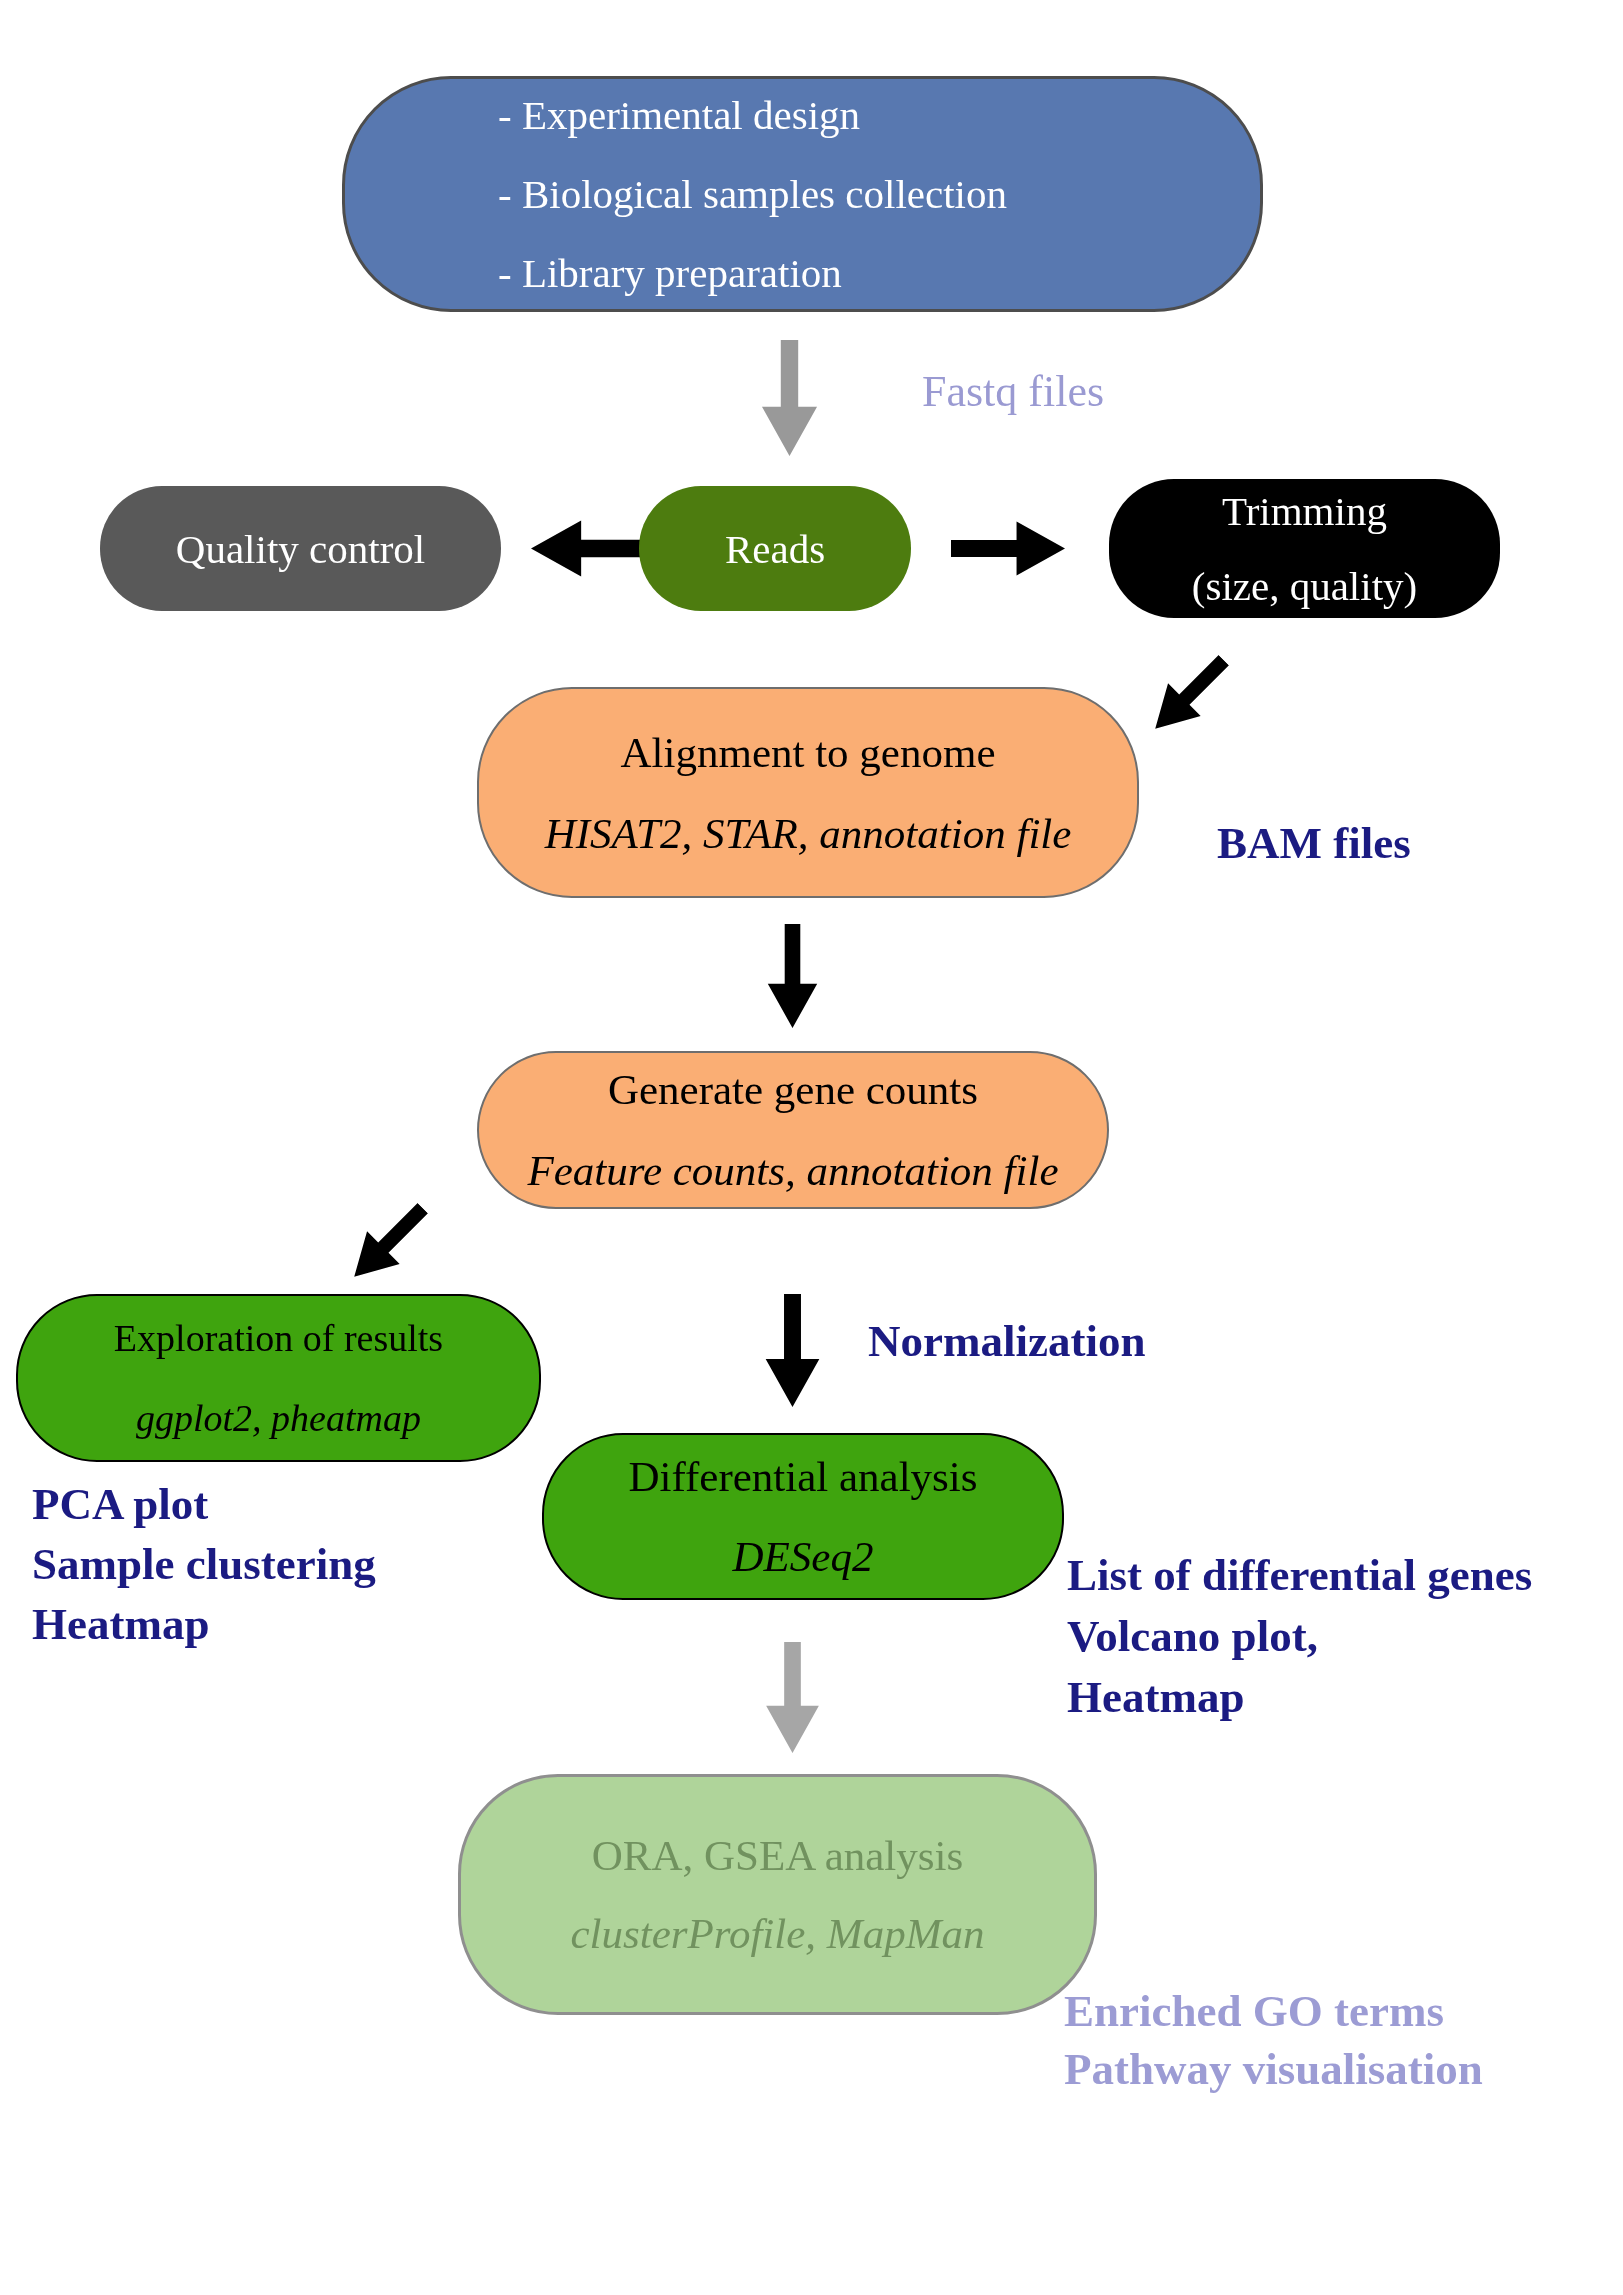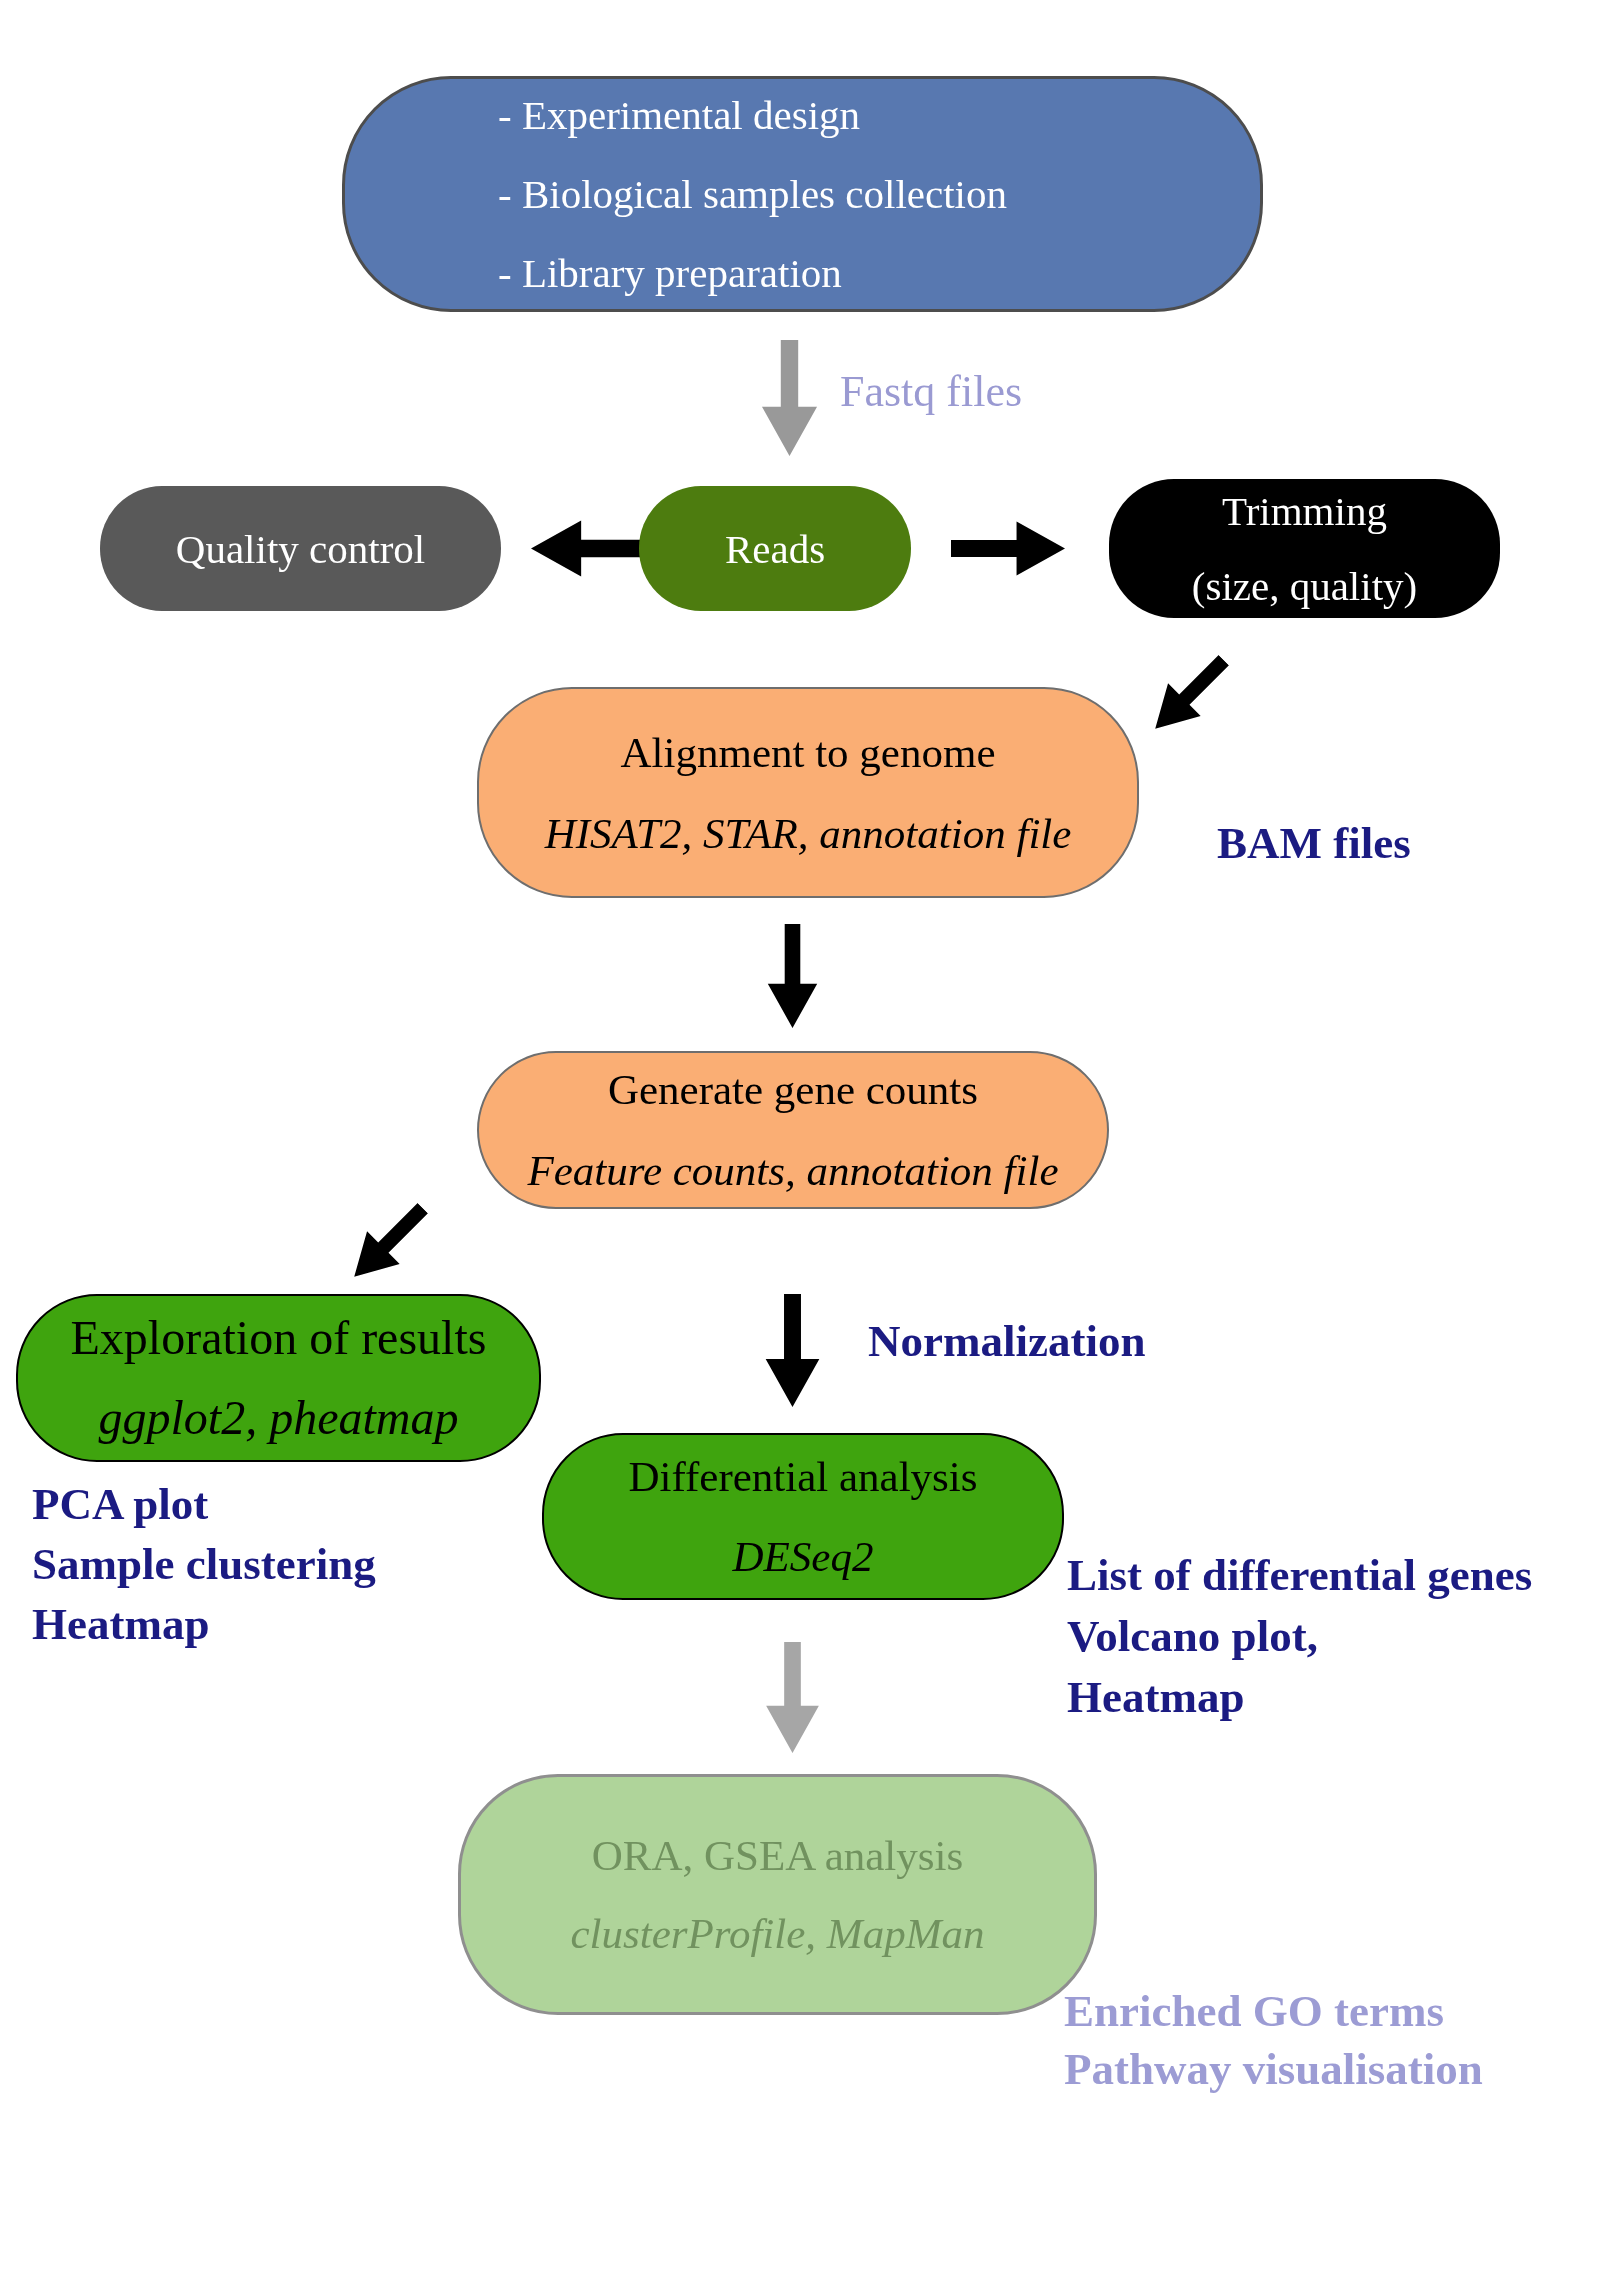--- a/index.html
+++ b/index.html
@@ -67,21 +67,21 @@
   .node-counts {
     left: 477px; top: 1051px; width: 632px; height: 158px;
     background: #FAAE74; border: 2.8px solid #6E6E6E; border-radius: 95px;
     color: #000000; font-size: 43px; line-height: 61px;
   }
 
   
   .node-exploration {
     left: 16px; top: 1294px; width: 525px; height: 168px;
     background: #3FA40E; border: 2.3px solid #000000; border-radius: 81px;
-    color: #000000; font-size: 48px; line-height: 60px;
+    color: #000000; font-size: 38px; line-height: 60px;
   }
   .node-differential {
     left: 542px; top: 1433px; width: 522px; height: 167px;
     background: #3FA40E; border: 2.3px solid #000000; border-radius: 81px;
     color: #000000; font-size: 43px; line-height: 60px;
   }
 
   
   .node-enrichment {
     left: 458px; top: 1774px; width: 639px; height: 241px;
@@ -92,21 +92,21 @@
   .italic { font-style: italic; }
 
   
   .label {
     position: absolute;
     white-space: nowrap;
   }
   .label .line { white-space: nowrap; }
   .navy  { color: #1B1B82; font-weight: bold; font-size: 45px; }
   .lavender-bold { color: #9C9CD4; font-weight: bold; font-size: 45px; }
-  .label-fastq { left: 840px; top: 366px; color: #9A9AD2; font-size: 44px; }
+  .label-fastq { left: 922px; top: 366px; color: #9A9AD2; font-size: 44px; }
   .label-bam { left: 1217px; top: 817px; }
   .label-matrix { left: 1157px; top: 1181px; }
   .label-normalization { left: 868px; top: 1315px; }
   .label-pca { left: 16px; top: 1474px; line-height: 60px; margin-left: 16px; }
   .label-diff { left: 1067px; top: 1545px; line-height: 61px; }
   .label-enrich { left: 1064px; top: 1982px; line-height: 58px; }
 
   .arrow { position: absolute; }
   .rot45 { transform: rotate(45deg); }
 </style>

